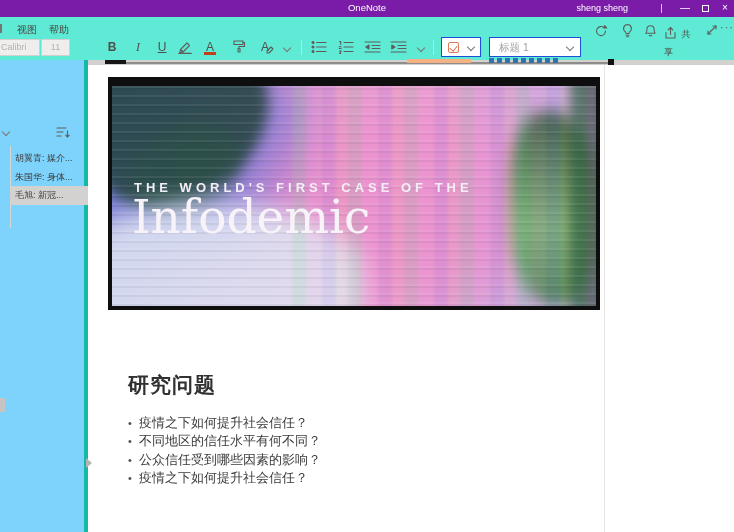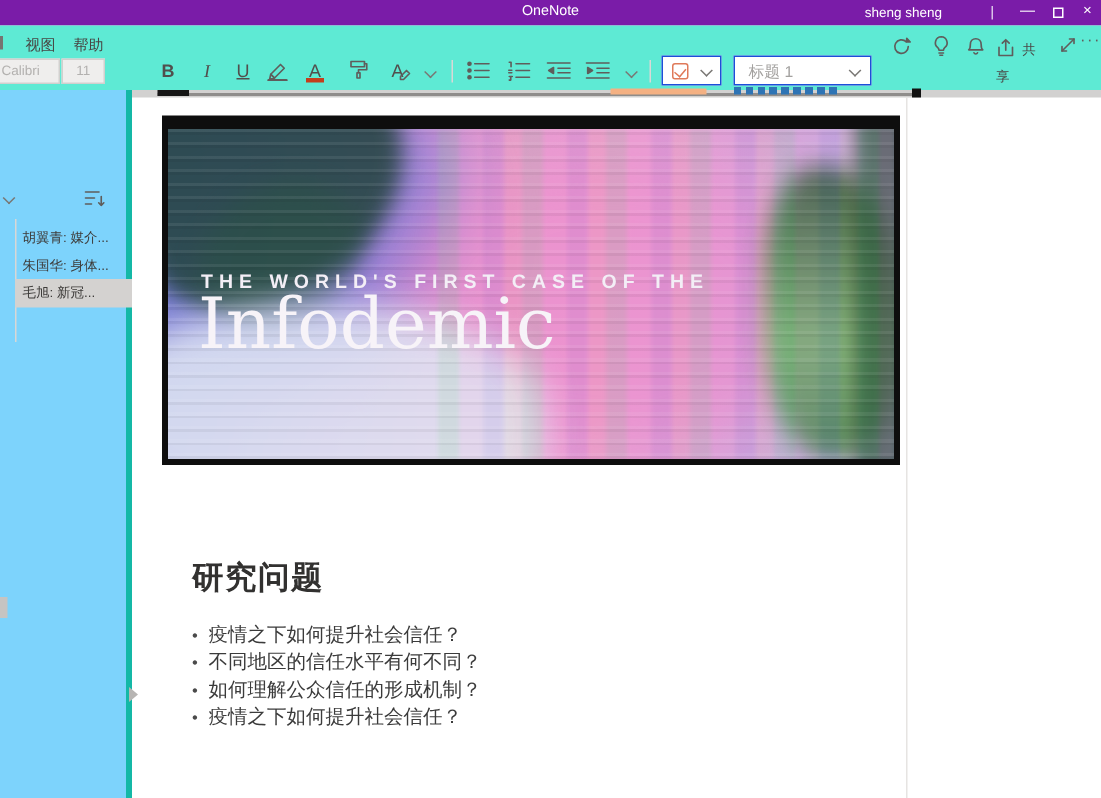--- a/index.html
+++ b/index.html
@@ -234,17 +234,17 @@
     <div class="layer glitch-h"></div>
     <div class="layer hero-kicker">THE WORLD'S FIRST CASE OF THE</div>
     <div class="layer hero-title">Infodemic</div>
   </div>
 
 
   <div class="abs page-heading">研究问题</div>
   <div class="abs bullets">
     <div class="bullet-row"><span class="bullet-dot">•</span><span>疫情之下如何提升社会信任？</span></div>
     <div class="bullet-row"><span class="bullet-dot">•</span><span>不同地区的信任水平有何不同？</span></div>
-    <div class="bullet-row"><span class="bullet-dot">•</span><span>如何理解公众信任的形成机制？</span></div>
+    <div class="bullet-row"><span class="bullet-dot">•</span><span>公众信任受到哪些因素的影响？</span></div>
     <div class="bullet-row"><span class="bullet-dot">•</span><span>疫情之下如何提升社会信任？</span></div>
   </div>
 
 </div>
 
 </body></html>

